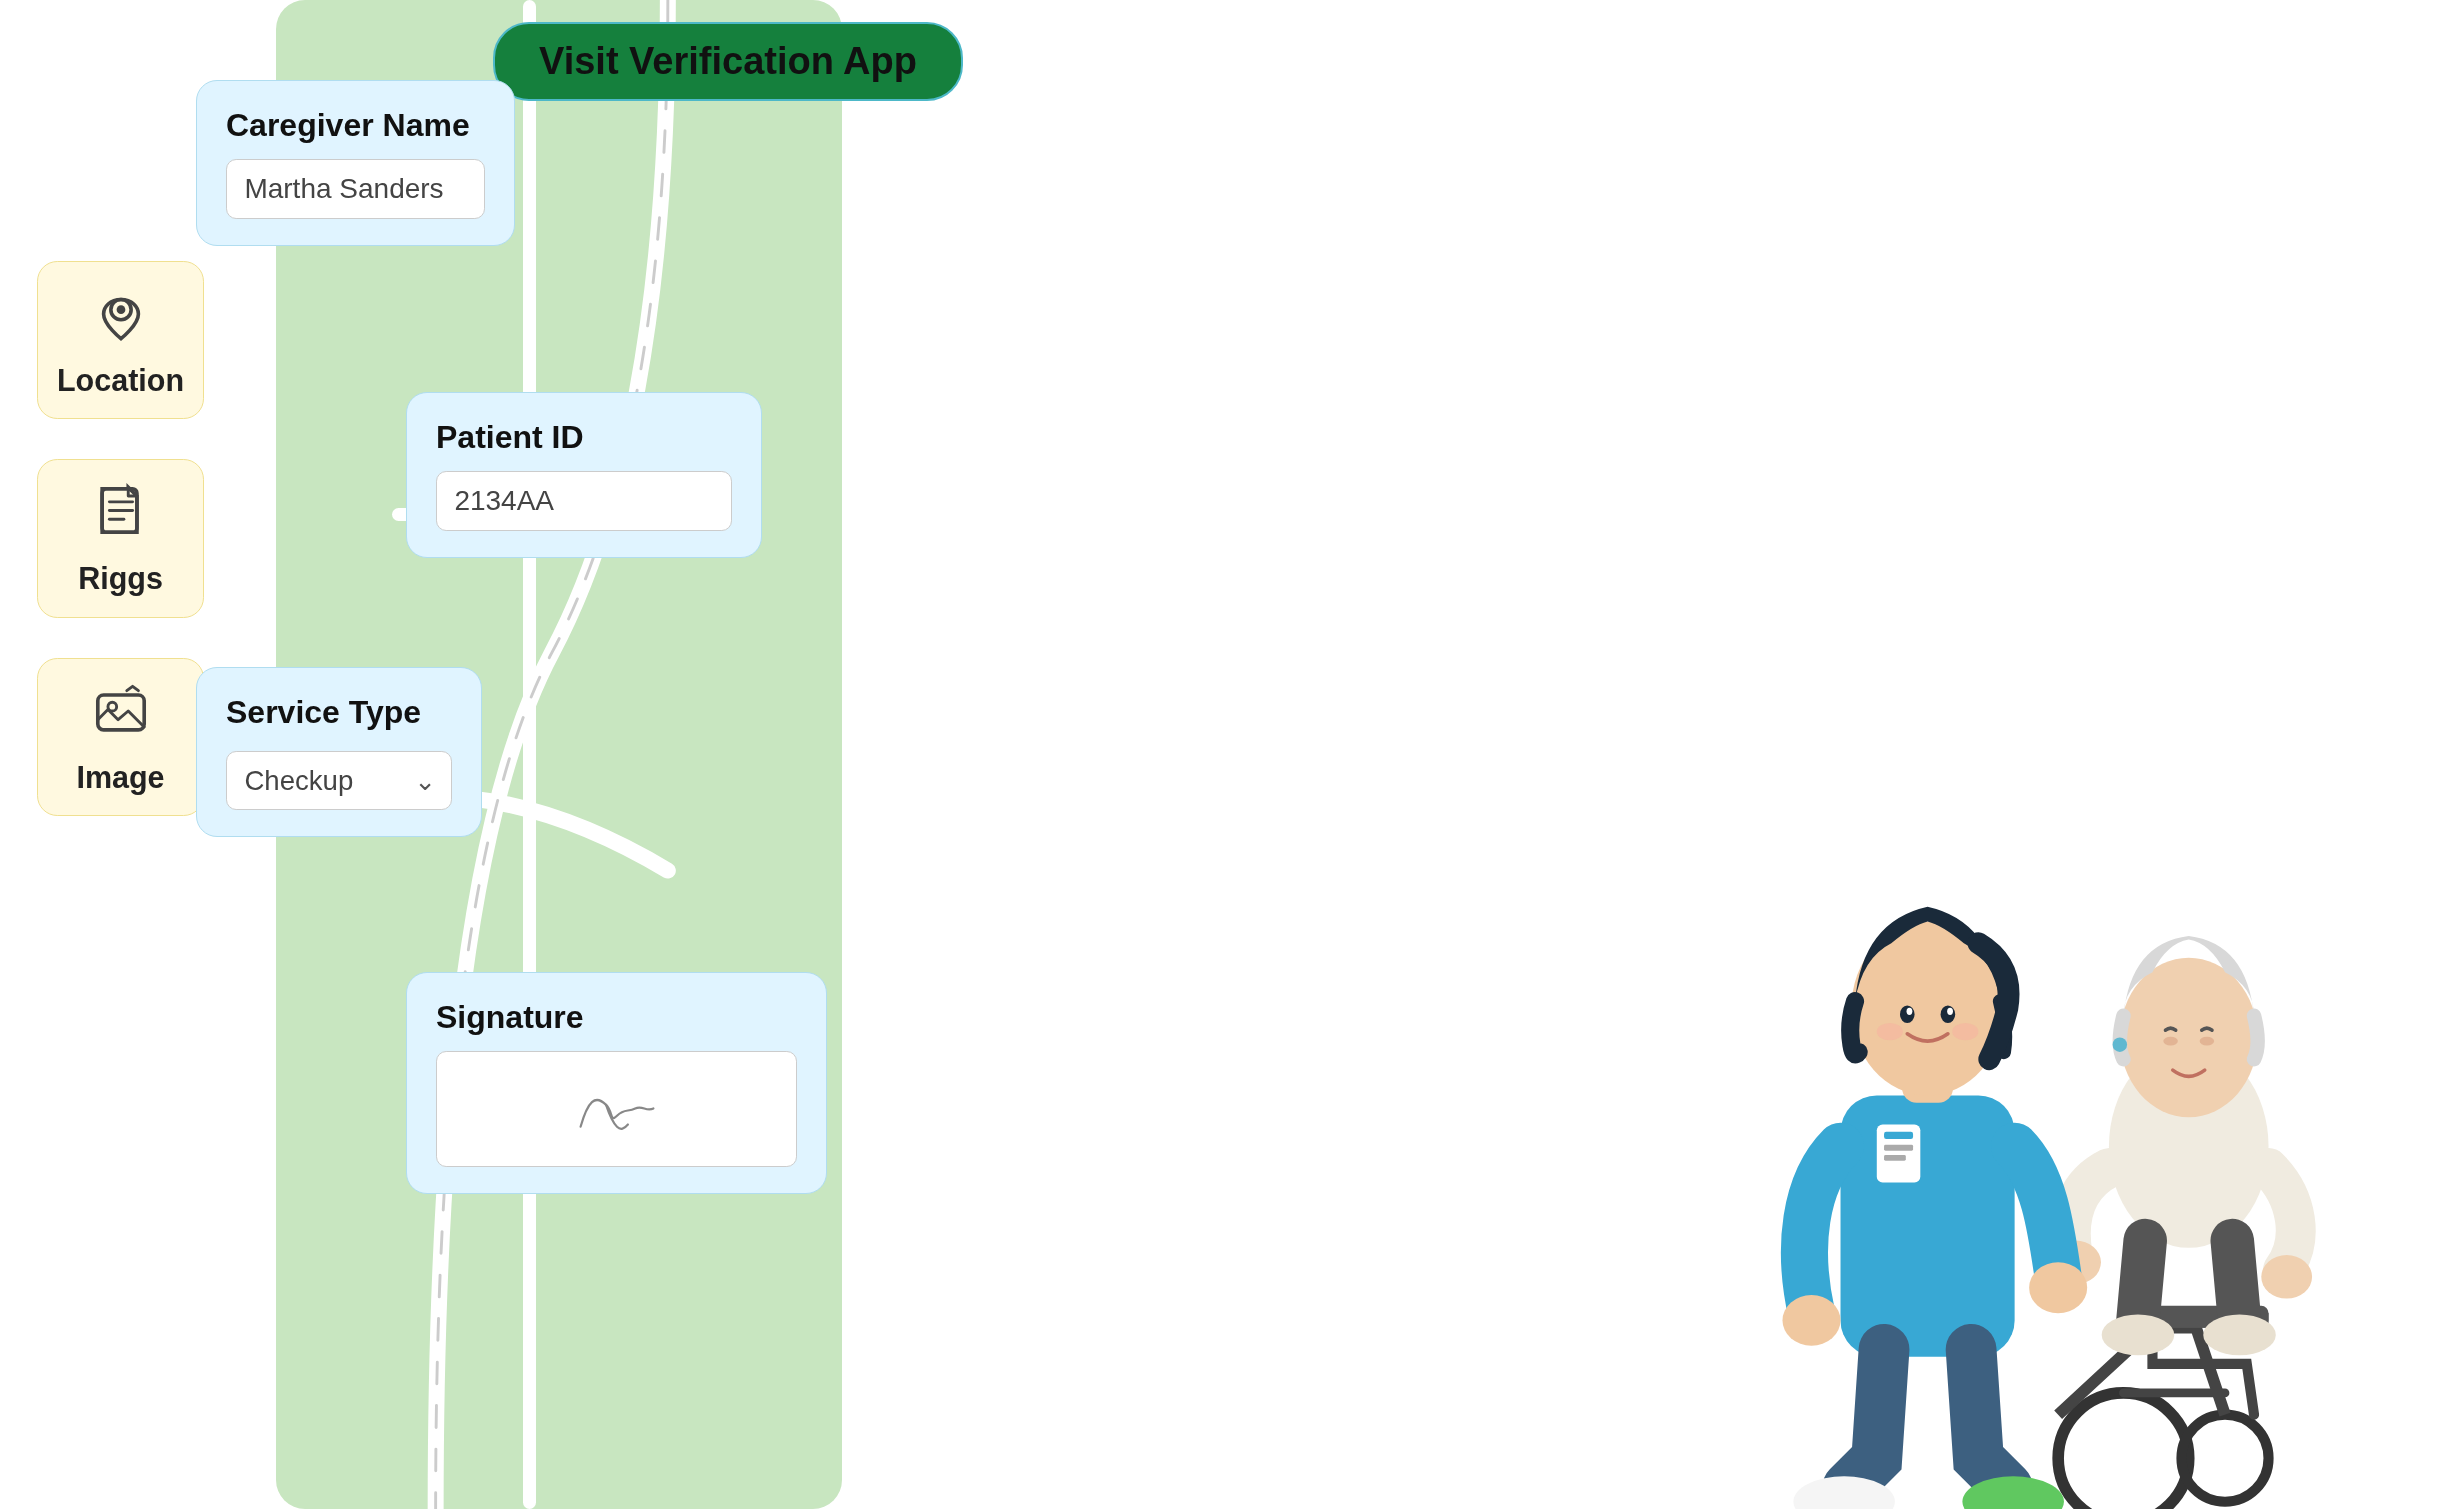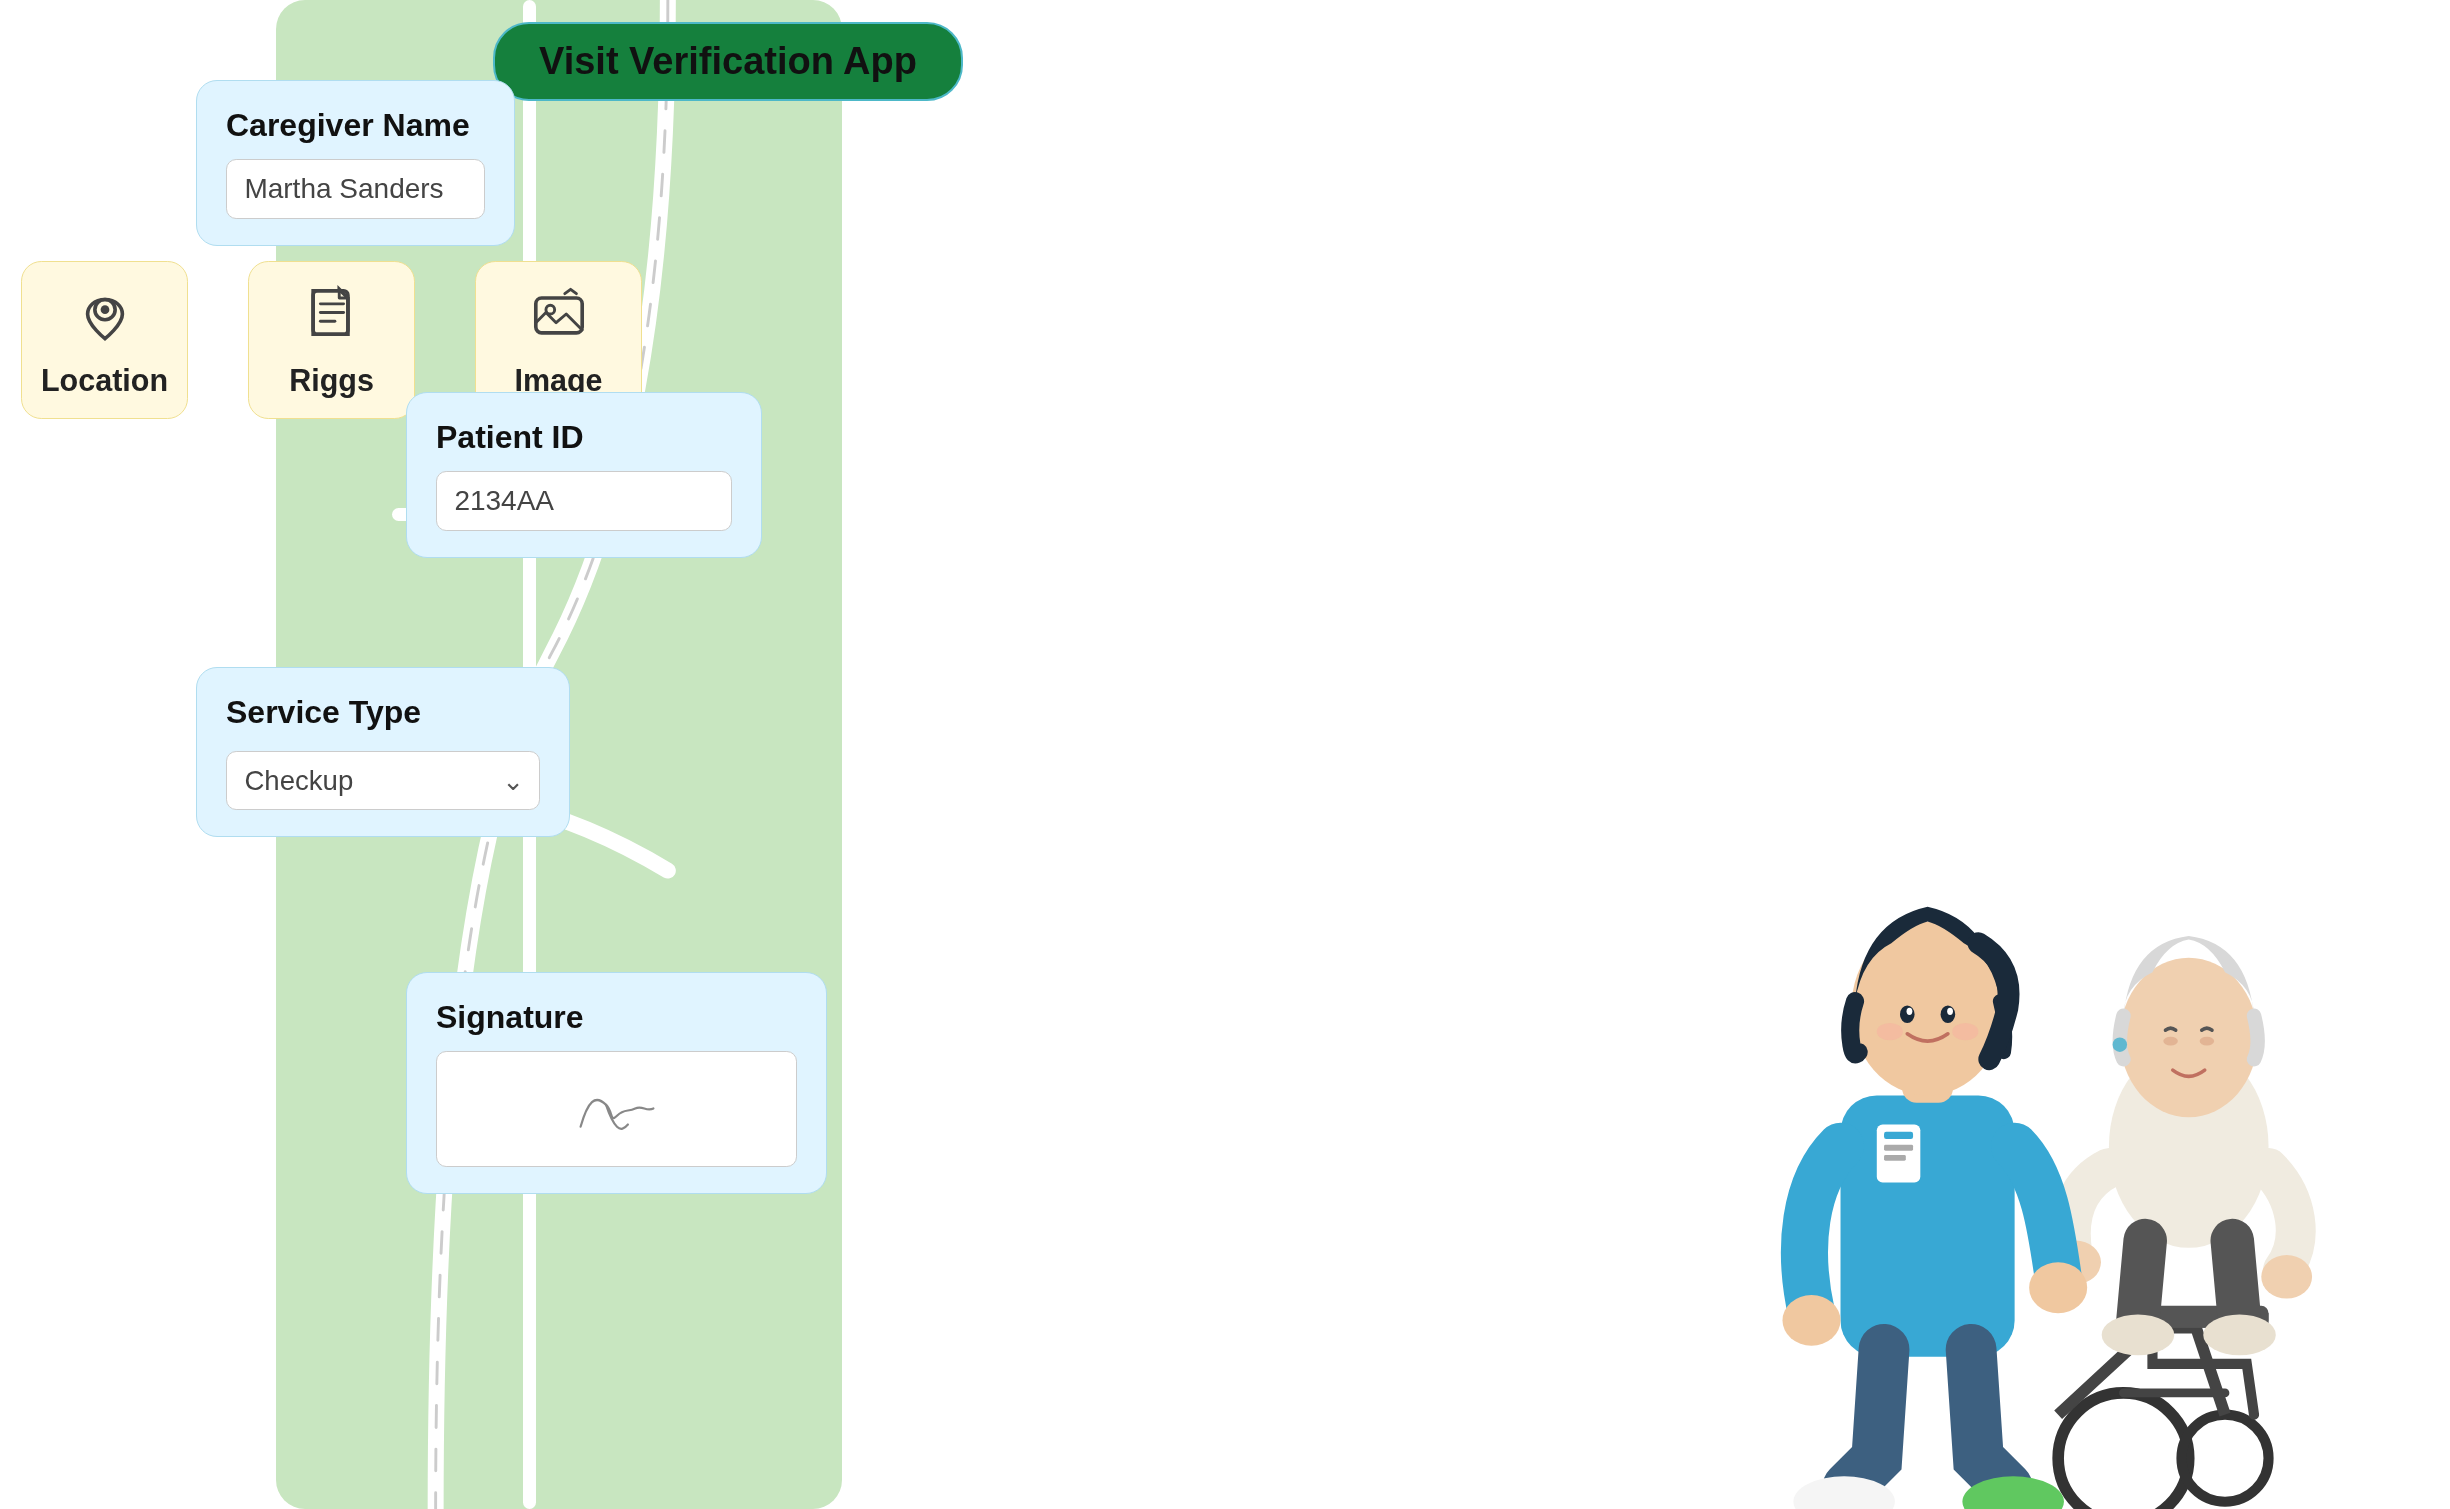--- a/index.html
+++ b/index.html
@@ -66,25 +66,25 @@
       font-size: 38px;
       font-weight: 700;
       color: #111;
       white-space: nowrap;
       z-index: 10;
     }
 
     
     .sidebar {
       position: absolute;
-      left: 21px;
+      left: 37px;
       top: 261px;
       display: flex;
-      flex-direction: row;
-      gap: 60px;
+      flex-direction: column;
+      gap: 40px;
     }
 
     .sidebar-item {
       background: #fff9e0;
       border-radius: 20.3px;
       width: 167px;
       padding: 23px 20.3px 20.3px;
       display: flex;
       flex-direction: column;
       align-items: center;
@@ -172,21 +172,21 @@
     .card-patient {
       left: 406px;
       top: 392px;
       width: 356px;
     }
 
     
     .card-service {
       left: 196px;
       top: 667px;
-      width: 374px;
+      width: 286px;
     }
 
     
     .card-signature {
       left: 406px;
       top: 972px;
       width: 421px;
     }
 
     .signature-area {

